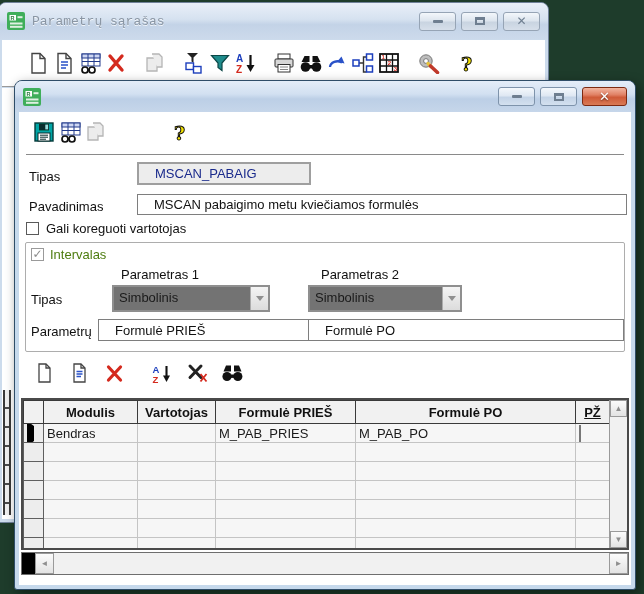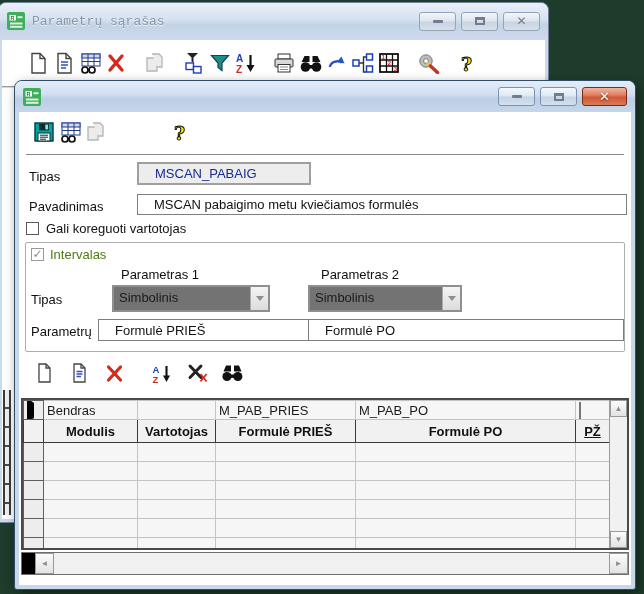--- a/index.html
+++ b/index.html
@@ -368,36 +368,36 @@
           <colgroup>
               <col style="width:20px">
               <col style="width:94px">
               <col style="width:78px">
               <col style="width:140px">
               <col style="width:220px">
               <col style="width:34px">
             </colgroup>
           <tbody>
               <tr>
+            <th></th>
+            <th>Modulis</th>
+            <th>Vartotojas</th>
+            <th>Formulė PRIEŠ</th>
+            <th>Formulė PO</th>
+            <th class="u">PŽ</th>
+          </tr>
+          <tr>
             <td class="sel"><span class="rowptr"></span></td>
             <td>Bendras</td>
             <td></td>
             <td>M_PAB_PRIES</td>
             <td>M_PAB_PO</td>
             <td><span class="cellchk"></span></td>
           </tr>
           <tr>
-            <th></th>
-            <th>Modulis</th>
-            <th>Vartotojas</th>
-            <th>Formulė PRIEŠ</th>
-            <th>Formulė PO</th>
-            <th class="u">PŽ</th>
-          </tr>
-          <tr>
                 <td class="sel"></td>
                 <td></td>
                 <td></td>
                 <td></td>
                 <td></td>
                 <td></td>
               </tr>
           <tr>
                 <td class="sel"></td>
                 <td></td>

